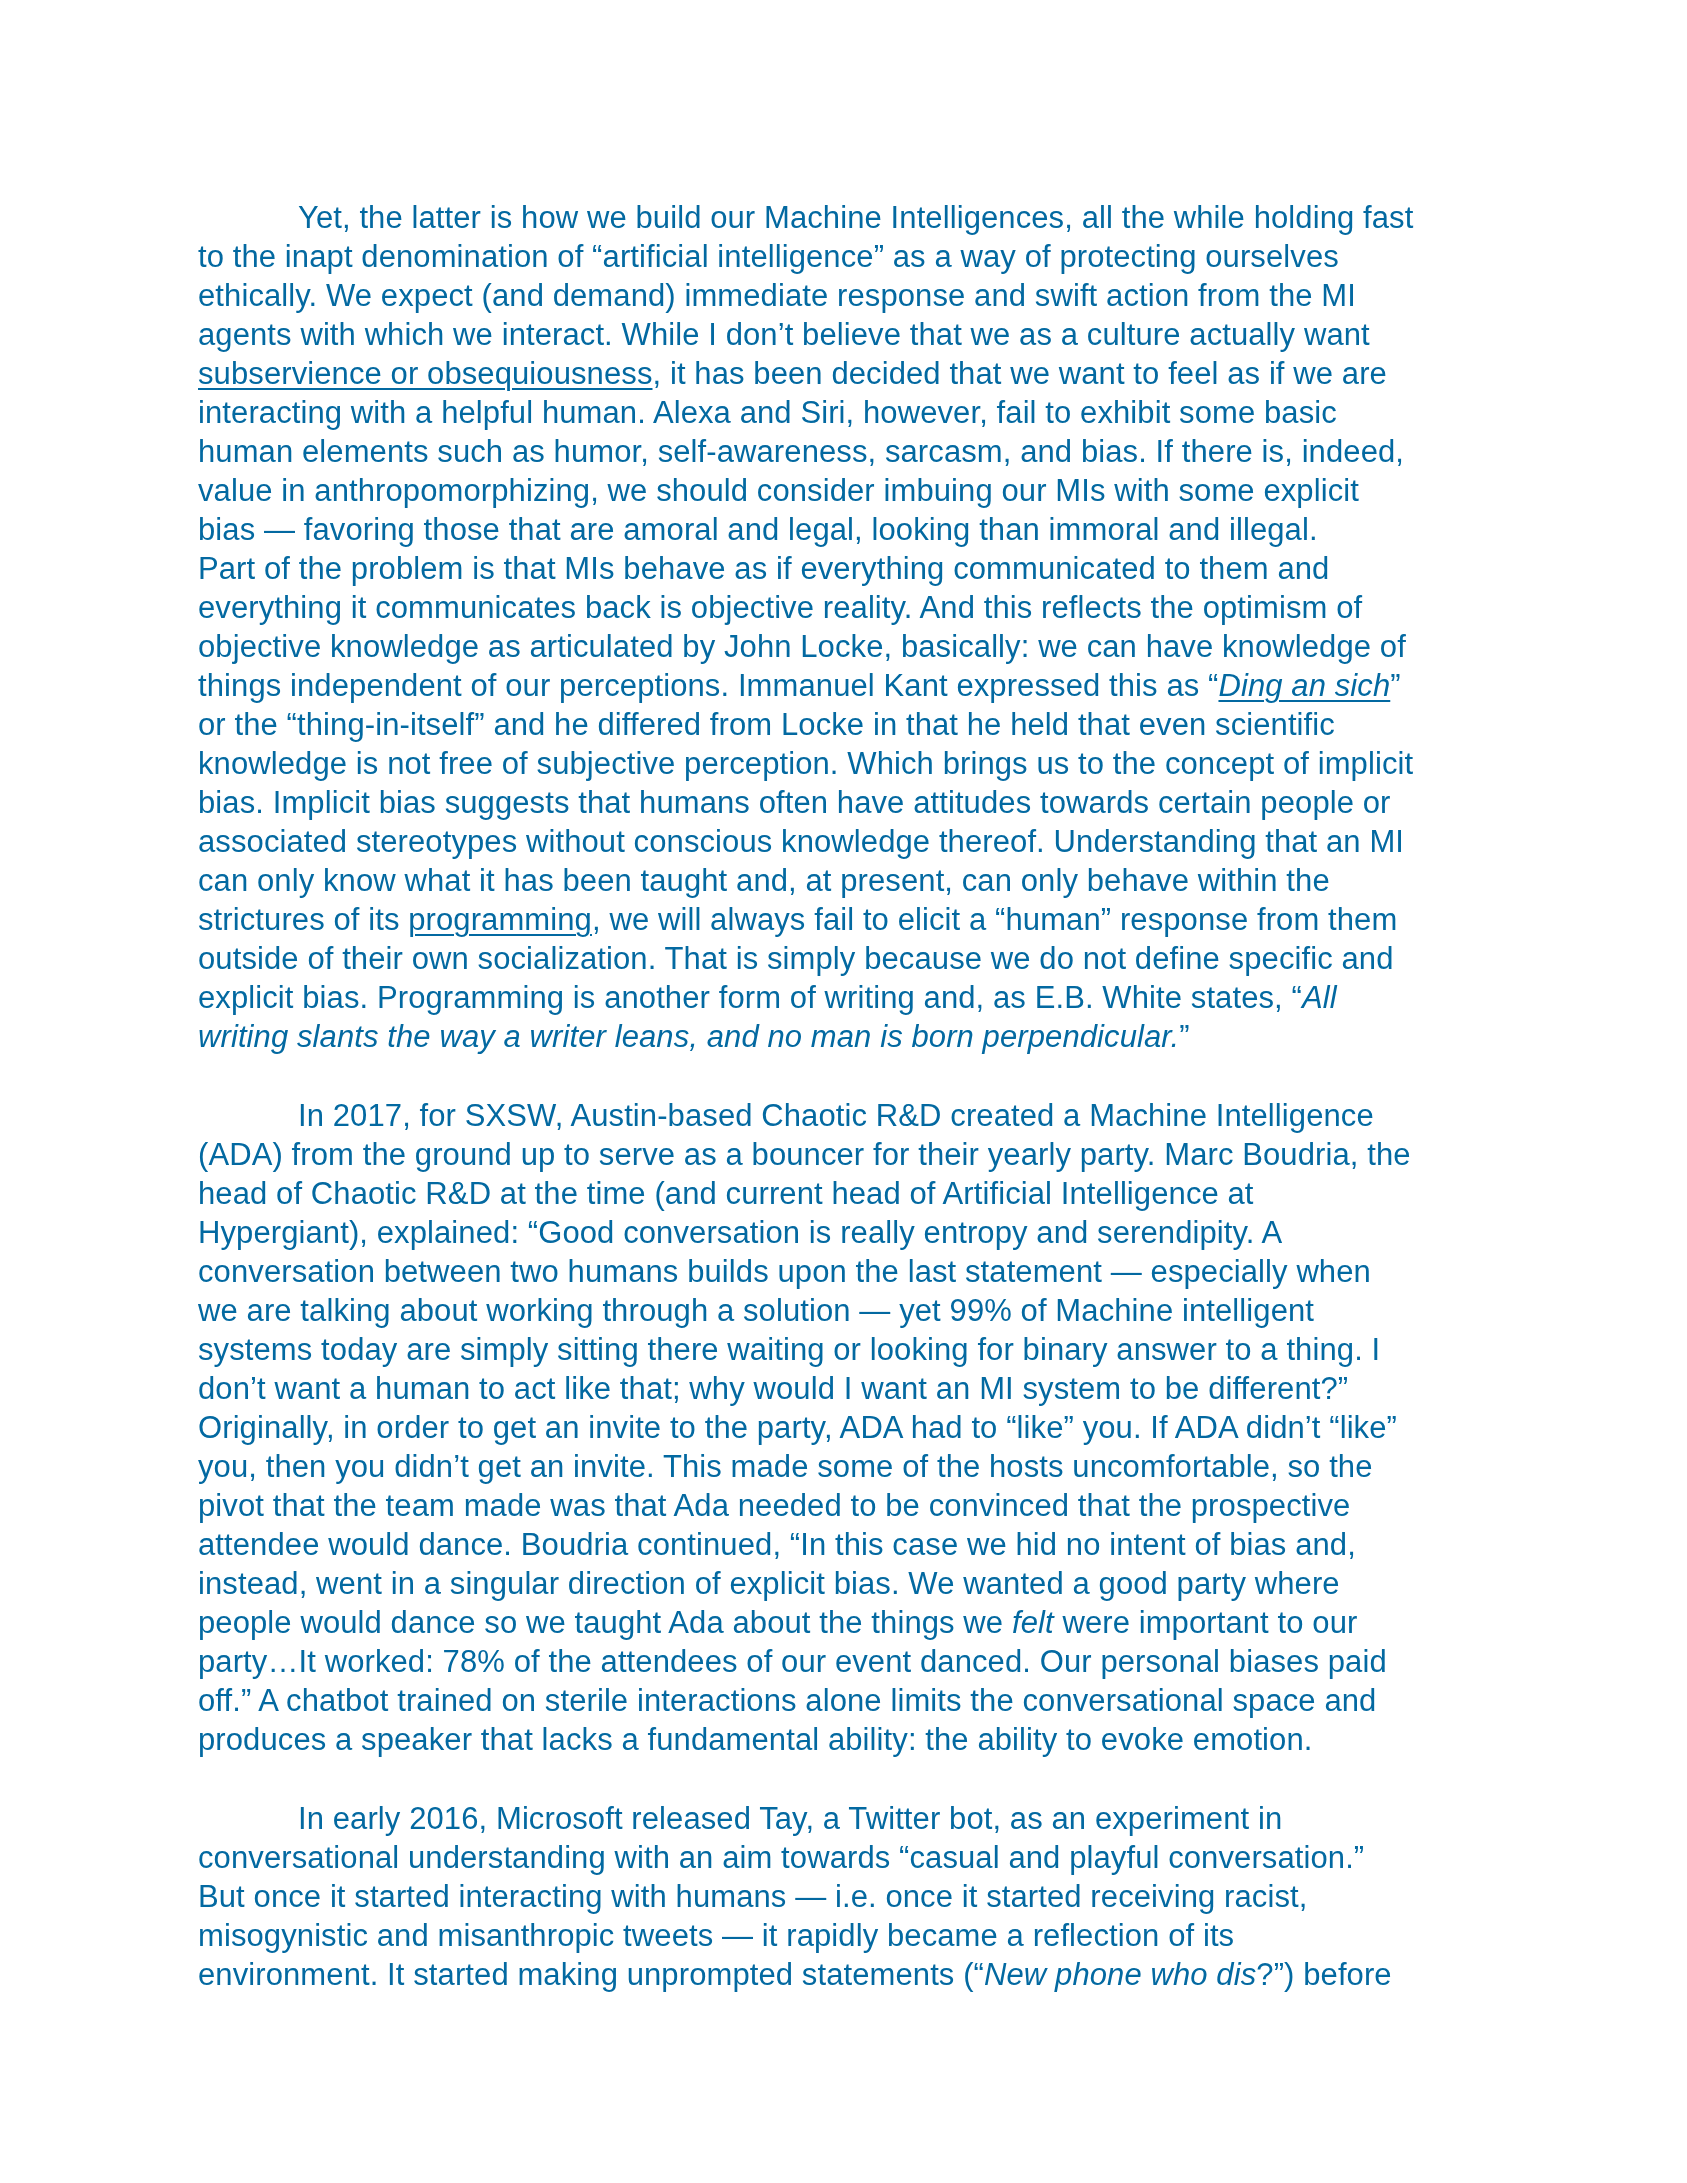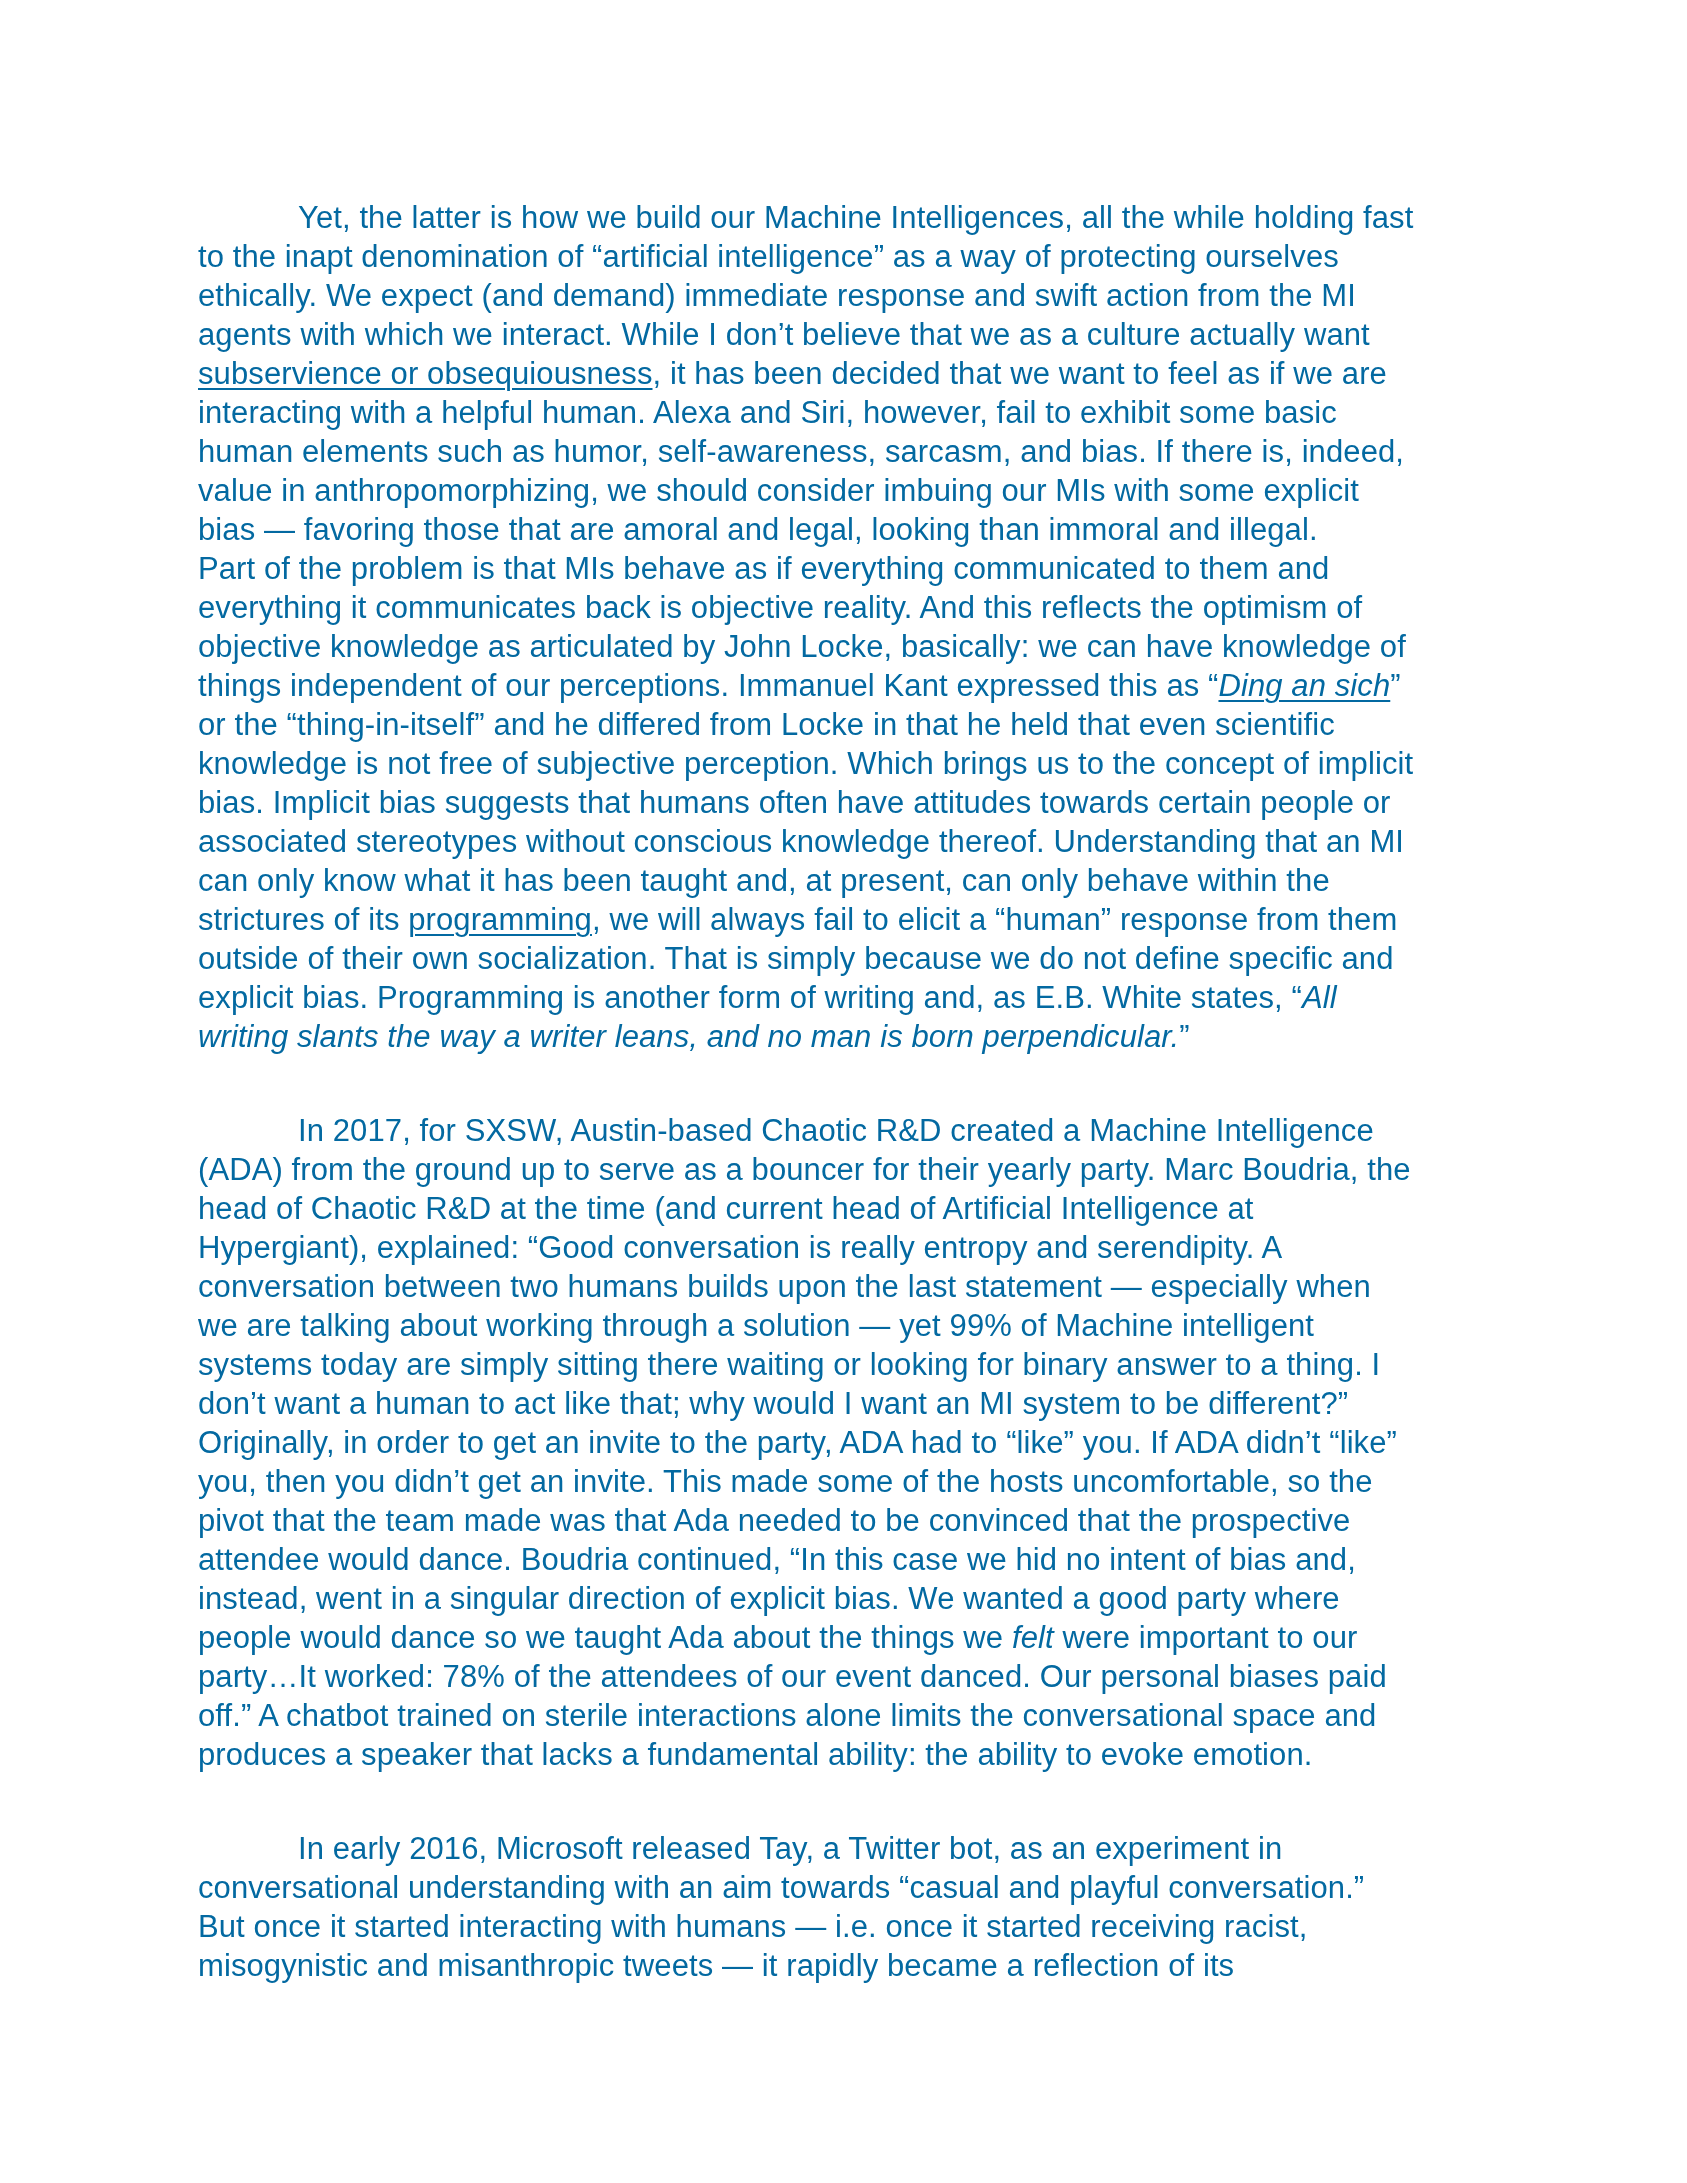--- a/index.html
+++ b/index.html
@@ -18,21 +18,21 @@
     left: 198px;
     top: 198px;
     width: 1300px;
     font-size: 31px;
     line-height: 39px;
     color: #0369a1;
     font-weight: 400;
     letter-spacing: 0.1px;
   }
   .paragraph { margin: 0; }
-  .paragraph + .paragraph { margin-top: 55px; }
+  .paragraph + .paragraph { margin-top: 40px; }
   .line {
     white-space: pre;
     height: 39px;
   }
   .line.indent { padding-left: 100px; }
   .run-i { font-style: italic; }
   .run-u { text-decoration: underline; text-underline-offset: 4.2px; text-decoration-thickness: 2.1px; }
 </style>
 </head>
 <body>
@@ -79,15 +79,16 @@
       <div class="line"><span class="">people would dance so we taught Ada about the things we </span><span class="run-i ">felt</span><span class=""> were important to our</span></div>
       <div class="line"><span class="">party…It worked: 78% of the attendees of our event danced. Our personal biases paid</span></div>
       <div class="line"><span class="">off.” A chatbot trained on sterile interactions alone limits the conversational space and</span></div>
       <div class="line"><span class="">produces a speaker that lacks a fundamental ability: the ability to evoke emotion.</span></div>
     </div>
     <div class="paragraph">
       <div class="line indent"><span class="">In early 2016, Microsoft released Tay, a Twitter bot, as an experiment in</span></div>
       <div class="line"><span class="">conversational understanding with an aim towards “casual and playful conversation.”</span></div>
       <div class="line"><span class="">But once it started interacting with humans — i.e. once it started receiving racist,</span></div>
       <div class="line"><span class="">misogynistic and misanthropic tweets — it rapidly became a reflection of its</span></div>
+      <div class="line"><span class="">environment. It started making unprompted statements (“</span><span class="run-i ">New phone who dis</span><span class="">?”) before</span></div>
     </div>
   </div>
 
 
 </body></html>

